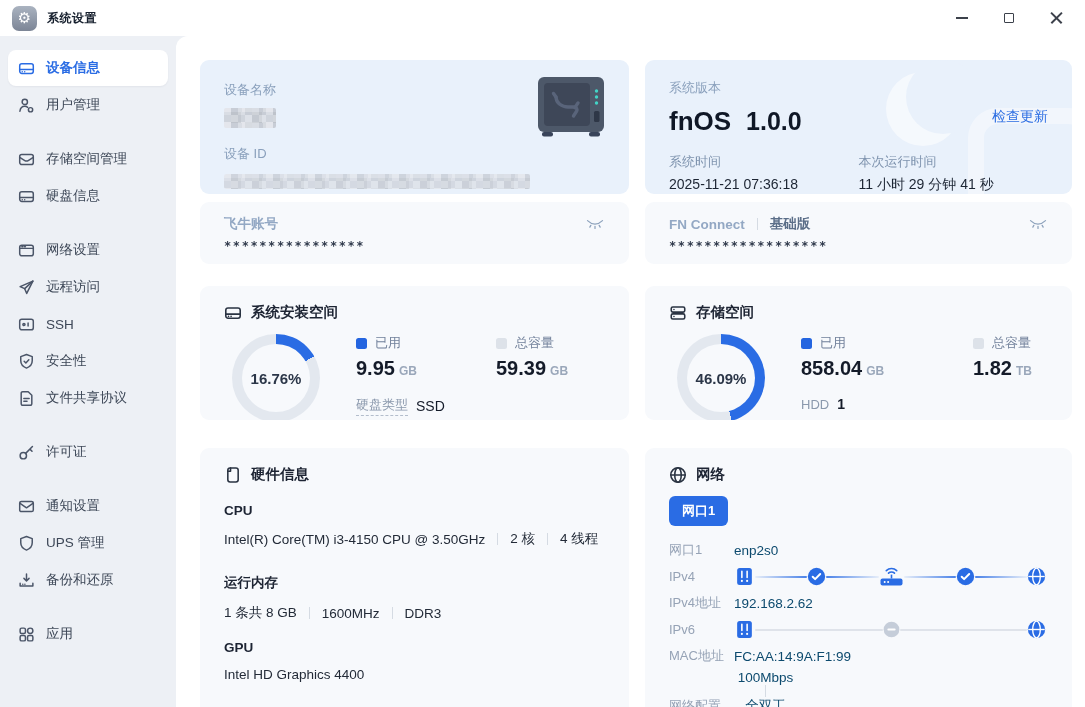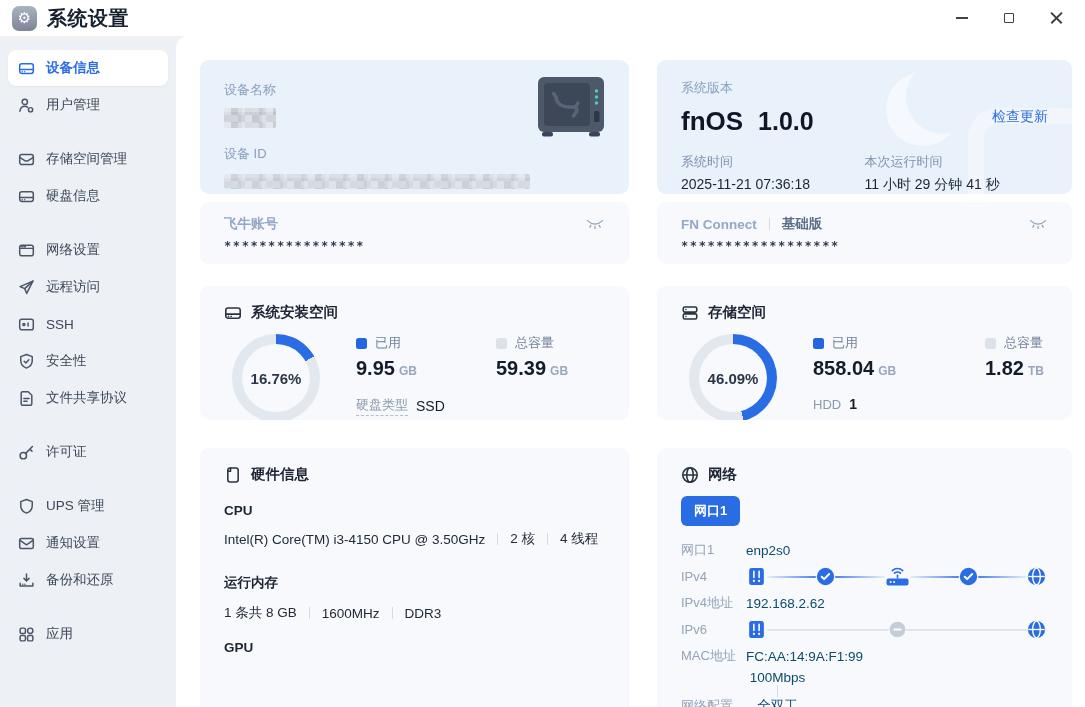--- a/index.html
+++ b/index.html
@@ -8,42 +8,42 @@
     font-family: "Liberation Sans", "DejaVu Sans", sans-serif;
     background:#fff; color:#1b2330; overflow:hidden;
   }
   .window { display:flex; flex-direction:column; width:1085px; height:707px; }
 
   
   .titlebar { height:36px; background:#fff; display:flex; align-items:center; padding:0 8px 0 12px; flex:0 0 36px; }
   .app-icon { width:25px; height:25px; border-radius:7px;
     background:linear-gradient(180deg,#aab3c0,#7c8596);
     color:#fff; font-size:15px; display:flex; align-items:center; justify-content:center; }
-  .app-title { font-size:20px; font-weight:bold; color:#17202e; margin-left:10px; letter-spacing:.5px;}
+  .app-title { font-size:12px; font-weight:bold; color:#17202e; margin-left:10px; letter-spacing:.5px;}
   .win-controls { margin-left:auto; display:flex; gap:17px; padding-right:6px;}
   .winbtn { width:30px; height:26px; display:flex; align-items:center; justify-content:center; cursor:default;}
   .glyph-min { width:12px; height:2px; background:#3c414b; }
   .glyph-max { width:10px; height:10px; border:1.4px solid #3c414b; border-radius:1px;}
   .glyph-close { position:relative; width:13px; height:13px;}
   .glyph-close::before,.glyph-close::after{ content:""; position:absolute; left:-1px; top:5.5px; width:15px; height:1.6px; background:#3c414b;}
   .glyph-close::before{ transform:rotate(45deg);} .glyph-close::after{ transform:rotate(-45deg);}
 
   
   .app-body { flex:1; display:flex; background:#edf0f5; min-height:0;}
   .sidebar { width:176px; flex:0 0 176px; padding:14px 8px 0 8px; background:#edf0f5;}
   .side-item { height:36px; border-radius:8px; display:flex; align-items:center; gap:11px;
     padding:0 10px; color:#3d4757; font-size:13.5px; margin-bottom:1px; cursor:pointer;}
   .side-item .sicon { width:17px; height:17px; display:flex; align-items:center; justify-content:center; color:#4b5568;}
   .side-item.active { background:#fff; color:#2a6ce4; font-weight:bold; box-shadow:0 1px 2px rgba(16,24,40,.05);}
   .side-item.active .sicon { color:#2a6ce4;}
   .side-gap { height:17px;}
   .sicon svg{ display:block;}
 
   .main { flex:1; background:#fff; border-top-left-radius:12px; padding:24px 13px 8px 24px; min-width:0;}
-  .row { display:flex; gap:28px;}
+  .row { display:flex; gap:16px;}
   .r1 { height:134px; margin-bottom:8px;}
   .r2 { height:62px; margin-bottom:22px;}
   .r3 { height:134px; margin-bottom:28px;}
   .r4 { height:269px;}
   .card { border-radius:9px; position:relative; overflow:hidden;}
   .w-left { flex:0 0 429px;}
   .w-right { flex:1;}
   .card-blue { background:#e9f1fb;}
   .card-gray { background:#f7f9fc;}
 
@@ -248,33 +248,33 @@
               <circle cx="5" cy="11" r="3"></circle>
               <path d="M7.2 8.8 13.6 2.4M11.2 4.8l2 2"></path>
             </svg>
           </span>
         <span>许可证</span>
       </div>
       <div class="side-gap"></div>
       <div class="side-item">
         <span class="sicon">
             <svg width="17" height="17" viewBox="0 0 16 16" fill="none" stroke="currentColor" stroke-width="1.4" stroke-linecap="round" stroke-linejoin="round">
-              <path d="M8 1.4 13.4 3.4v4c0 3.4-2.2 5.6-5.4 6.8C4.8 13 2.6 10.8 2.6 7.4v-4z"></path>
-            </svg>
-          </span>
-        <span>UPS 管理</span>
-      </div>
-      <div class="side-item">
-        <span class="sicon">
-            <svg width="17" height="17" viewBox="0 0 16 16" fill="none" stroke="currentColor" stroke-width="1.4" stroke-linecap="round" stroke-linejoin="round">
               <rect x="1.6" y="3.4" width="12.8" height="9.4" rx="1.6"></rect>
               <path d="M1.6 4.8 8 9.2l6.4-4.4"></path>
             </svg>
           </span>
         <span>通知设置</span>
+      </div>
+      <div class="side-item">
+        <span class="sicon">
+            <svg width="17" height="17" viewBox="0 0 16 16" fill="none" stroke="currentColor" stroke-width="1.4" stroke-linecap="round" stroke-linejoin="round">
+              <path d="M8 1.4 13.4 3.4v4c0 3.4-2.2 5.6-5.4 6.8C4.8 13 2.6 10.8 2.6 7.4v-4z"></path>
+            </svg>
+          </span>
+        <span>UPS 管理</span>
       </div>
       <div class="side-item">
         <span class="sicon">
             <svg width="17" height="17" viewBox="0 0 16 16" fill="none" stroke="currentColor" stroke-width="1.4" stroke-linecap="round" stroke-linejoin="round">
               <path d="M8 1.8v6.4M5.6 6 8 8.4 10.4 6"></path>
               <path d="M2 10.6v2.6h12v-2.6"></path>
               <path d="M4.5 11.6h.01M6.5 11.6h.01"></path>
             </svg>
           </span>
         <span>备份和还原</span>
@@ -478,20 +478,23 @@
             <div class="hw-line">
               <span>1 条共 8 GB</span>
               <span class="vsep"></span>
               <span>1600MHz</span>
               <span class="vsep"></span>
               <span>DDR3</span>
             </div>
           </div>
           <div class="hw-section" style="margin-top:18px">
             <div class="hw-label">GPU</div>
+            <div class="hw-line">
+              <span>Intel HD Graphics 4400</span>
+            </div>
           </div>
         </div>
 
         <div class="card card-gray w-right net-card">
           <div class="card-title-row">
             <span class="ticon">
                 <svg width="18" height="18" viewBox="0 0 16 16" fill="none" stroke="currentColor" stroke-width="1.4" stroke-linecap="round" stroke-linejoin="round">
                   <circle cx="8" cy="8" r="6.4"></circle>
                   <path d="M1.6 8h12.8"></path>
                   <ellipse cx="8" cy="8" rx="2.9" ry="6.4"></ellipse>

